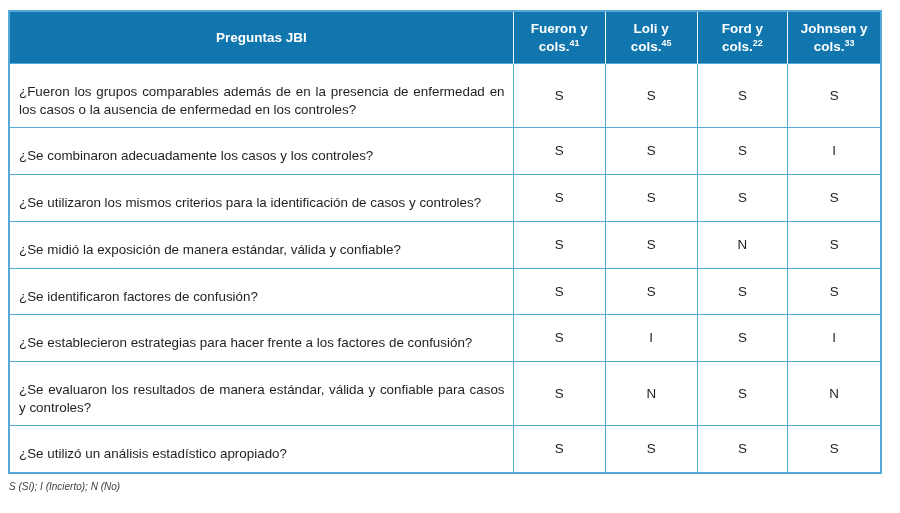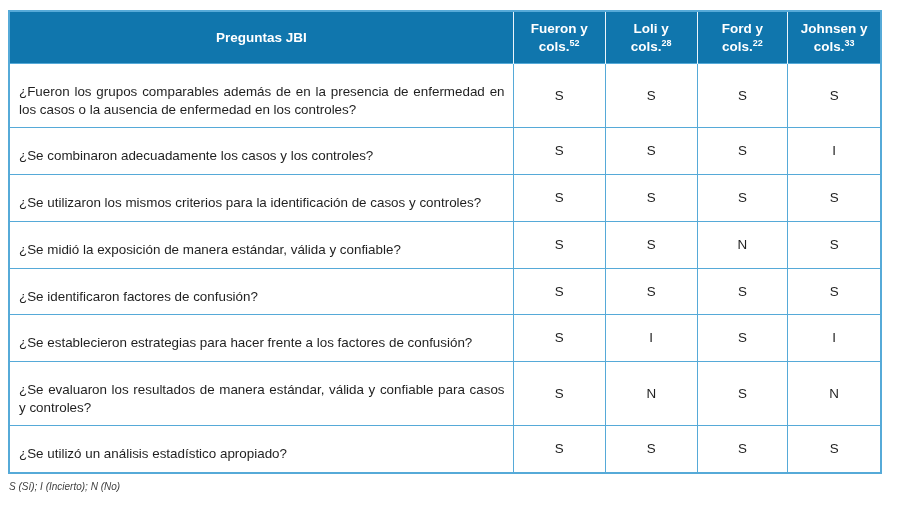--- a/index.html
+++ b/index.html
@@ -70,25 +70,25 @@
         <col style="width:10.6%">
         <col style="width:10.5%">
         <col style="width:10.4%">
         <col style="width:10.7%">
       </colgroup>
       <thead>
         <tr>
           <th>Preguntas JBI</th>
           <th>
             <span>Fueron y</span><br>
-            <span>cols.</span><sup>52</sup>
+            <span>cols.</span><sup>41</sup>
           </th>
           <th>
             <span>Loli y</span><br>
-            <span>cols.</span><sup>28</sup>
+            <span>cols.</span><sup>45</sup>
           </th>
           <th>
             <span>Ford y</span><br>
             <span>cols.</span><sup>22</sup>
           </th>
           <th>
             <span>Johnsen y</span><br>
             <span>cols.</span><sup>33</sup>
           </th>
         </tr>

